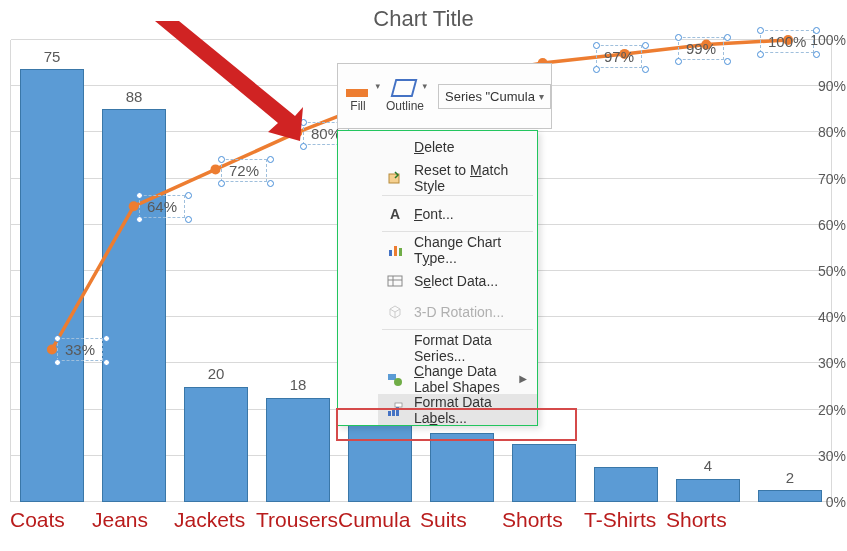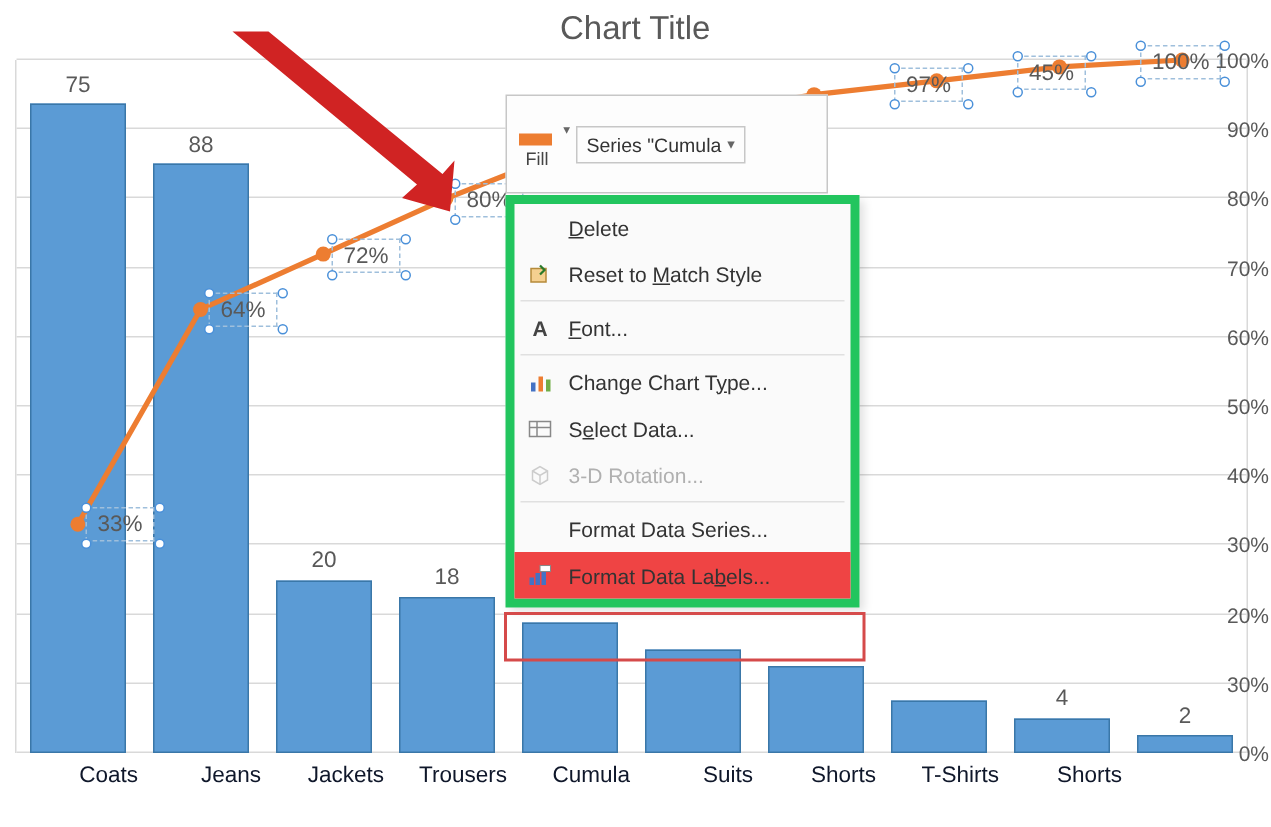--- a/index.html
+++ b/index.html
@@ -54,23 +54,23 @@
   .cat-labels {
     position: absolute;
     left: 10px;
     top: 508px;
     width: 822px;
     height: 30px;
   }
   .cat {
     position: absolute;
     width: 82px;
-    text-align: right;
-    font-size: 15px;
-    color: #0f172a;
+    text-align: left;
+    font-size: 21px;
+    color: #b91c1c;
   }
   .y2 {
     position: absolute;
     left: 800px; top: 40px; width: 46px; height: 462px;
   }
   .ytick {
     position: absolute;
     font-size: 14px;
     color: #595959;
     right: 0;
@@ -154,27 +154,28 @@
     font-size: 13px;
     color: #333;
     display: flex;
     align-items: center;
     gap: 4px;
   }
   .context-menu {
     position: absolute;
     left: 337px;
     top: 130px;
-    width: 236px;
+    width: 201px;
     background: #fafafa;
-    border: 6px solid #22c55e;
+    border: 1px solid #22c55e;
     font-size: 14px;
     color: #333;
     z-index: 20;
     box-shadow: 3px 3px 6px rgba(0,0,0,0.12);
+    padding-left: 40px;
   }
   .menu-item {
     display: flex;
     align-items: center;
     height: 31px;
     padding: 0 10px 0 36px;
     position: relative;
   }
   .menu-item.disabled { color: #b0b0b0; }
   .menu-item .mi-icon {
@@ -184,21 +185,21 @@
     display:flex; align-items:center; justify-content:center;
     font-size: 14px;
   }
   .menu-sep { height: 1px; background: #e0e0e0; margin: 2px 4px; }
   .menu-item .arrow {
     margin-left: auto;
     font-size: 10px;
     color: #666;
   }
   .menu-item.highlight {
-    background: #ef4444;
+    background: #e5e5e5;
   }
   .highlight-outline {
     position:absolute;
     left:336px; top:408px;
     width:241px; height:33px;
     border:2px solid #d54a4a;
     z-index: 21;
     pointer-events:none;
   }
   .accel { text-decoration: underline; }
@@ -289,21 +290,21 @@
   <div class="sel-handle" style="left:338px; top:79px"></div>
   <div class="sel-handle" style="left:289px; top:103px"></div>
   <div class="sel-handle" style="left:338px; top:103px"></div>
 
   <div class="data-label-box" style="left:585px; top:5px">97%</div>
   <div class="sel-handle" style="left:582px; top:2px"></div>
   <div class="sel-handle" style="left:631px; top:2px"></div>
   <div class="sel-handle" style="left:582px; top:26px"></div>
   <div class="sel-handle" style="left:631px; top:26px"></div>
 
-  <div class="data-label-box" style="left:667px; top:-3px">45%</div>
+  <div class="data-label-box" style="left:667px; top:-3px">99%</div>
   <div class="sel-handle" style="left:664px; top:-6px"></div>
   <div class="sel-handle" style="left:713px; top:-6px"></div>
   <div class="sel-handle" style="left:664px; top:18px"></div>
   <div class="sel-handle" style="left:713px; top:18px"></div>
 
   <div class="data-label-box" style="left:749px; top:-10px">100%</div>
   <div class="sel-handle" style="left:746px; top:-13px"></div>
   <div class="sel-handle" style="left:802px; top:-13px"></div>
   <div class="sel-handle" style="left:746px; top:11px"></div>
   <div class="sel-handle" style="left:802px; top:11px"></div>
@@ -334,20 +335,24 @@
   <div class="cat" style="left:492px">Shorts</div>
   <div class="cat" style="left:574px">T-Shirts</div>
   <div class="cat" style="left:656px">Shorts</div>
 </div>
 
 <div class="mini-toolbar">
   <div class="mini-item">
     <span class="fill-icon"></span>
     <span>Fill</span>
   </div>
+  <div class="mini-item">
+    <span class="outline-icon"></span>
+    <span>Outline</span>
+  </div>
   <div class="series-dd">
     <span>Series "Cumula</span>
     <span style="font-size:10px;color:#666">▾</span>
   </div>
 </div>
 
 <div class="context-menu">
   <div class="menu-item">
     <span><span class="accel">D</span>elete</span>
   </div>
@@ -391,20 +396,30 @@
       <svg width="16" height="16">
           <path d="M3 5 L8 2 L13 5 L13 11 L8 14 L3 11 Z" fill="none" stroke="#ccc"></path>
           <path d="M3 5 L8 8 L13 5 M8 8 L8 14" fill="none" stroke="#ccc"></path>
         </svg>
     </span>
     <span>3-D Rotation...</span>
   </div>
   <div class="menu-sep"></div>
   <div class="menu-item">
     <span>Format Data Series...</span>
+  </div>
+  <div class="menu-item">
+    <span class="mi-icon">
+      <svg width="16" height="16">
+          <rect x="1" y="3" width="8" height="6" fill="#5b9bd5"></rect>
+          <circle cx="11" cy="11" r="4" fill="#70ad47"></circle>
+        </svg>
+    </span>
+    <span><span class="accel">C</span>hange Data Label Shapes</span>
+    <span class="arrow">▶</span>
   </div>
   <div class="menu-item highlight">
     <span class="mi-icon">
       <svg width="16" height="16">
           <rect x="1" y="9" width="3" height="5" fill="#4472c4"></rect>
           <rect x="5" y="6" width="3" height="8" fill="#4472c4"></rect>
           <rect x="9" y="3" width="3" height="11" fill="#4472c4"></rect>
           <rect x="8" y="1" width="7" height="4" fill="#fff" stroke="#888" stroke-width="0.7"></rect>
         </svg>
     </span>

